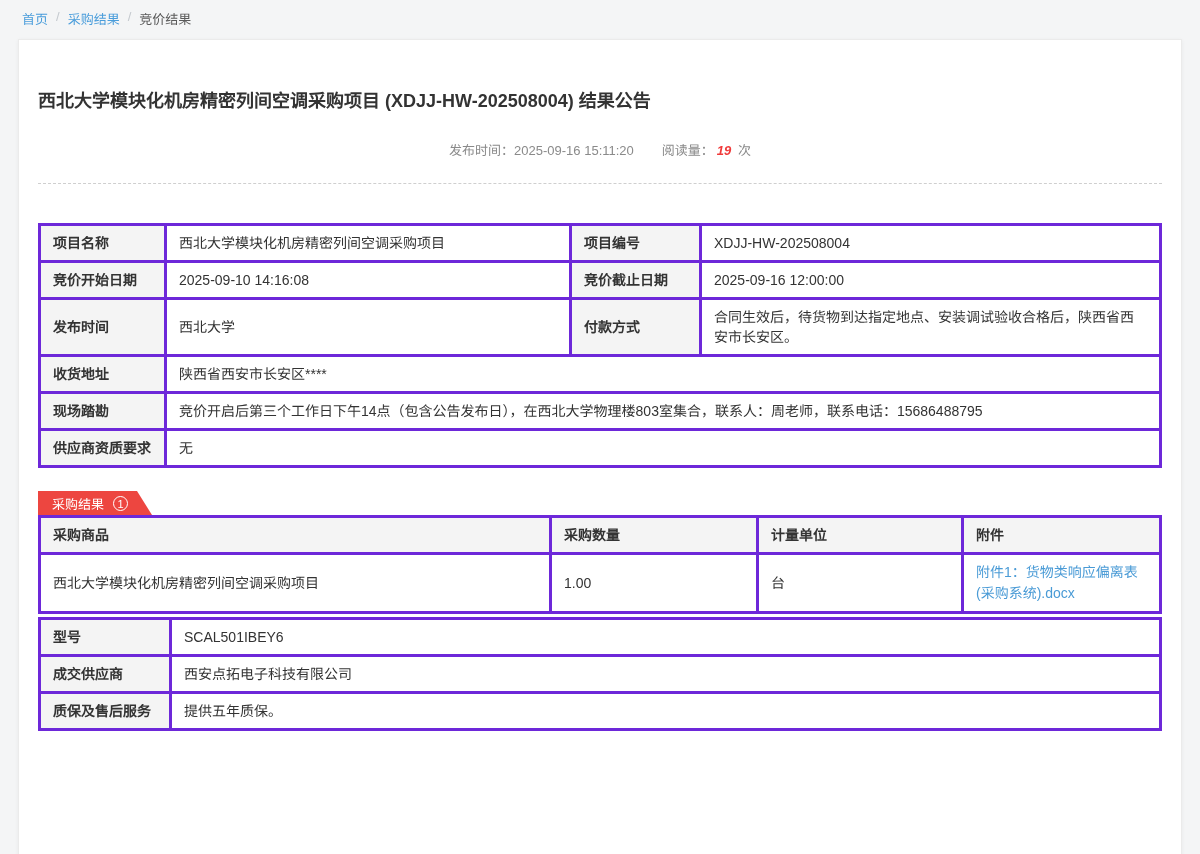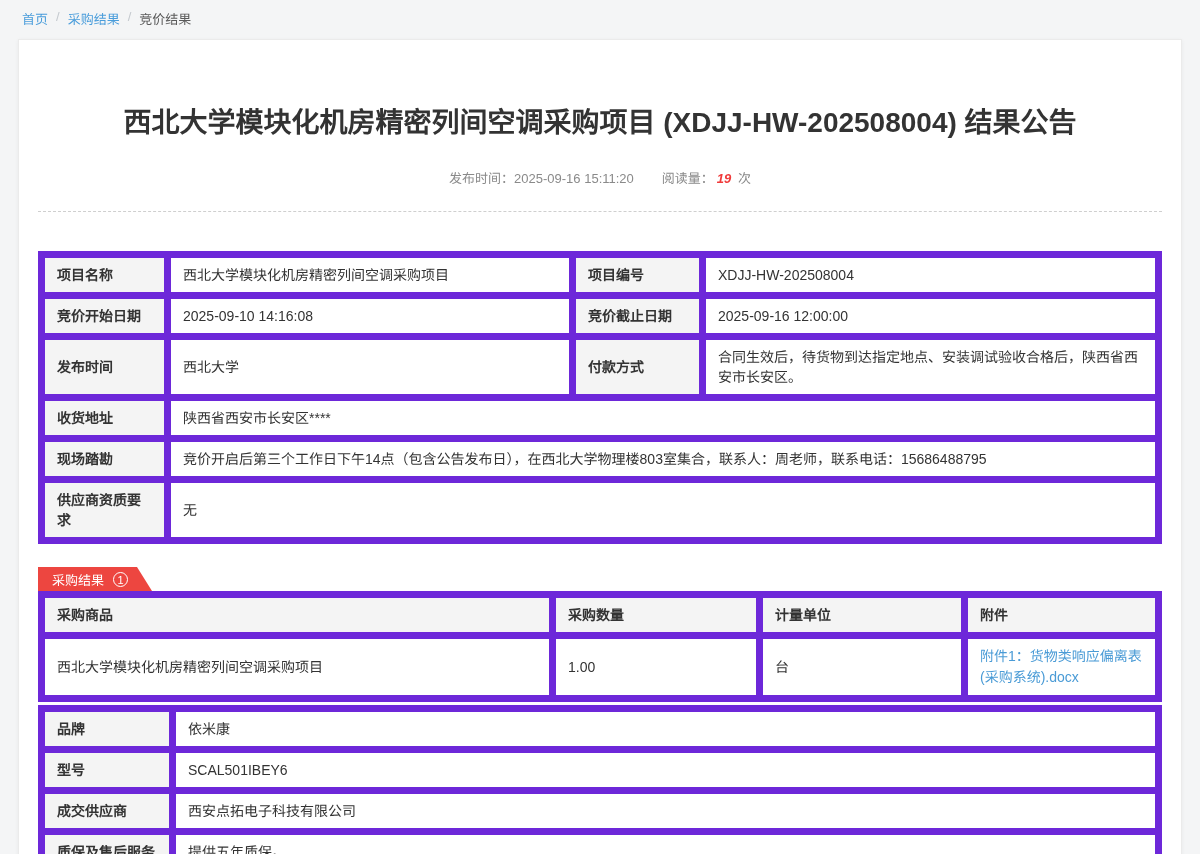--- a/index.html
+++ b/index.html
@@ -31,23 +31,22 @@
   .card{
     width:1164px;
     margin:0 auto;
     height:822px;
     background:#fff;
     border:1px solid #ebebeb;
     box-shadow:0 1px 4px rgba(0,0,0,.05);
     padding:0 19px 20px;
   }
   .article-title{
-    padding-top:60px;
-    text-align:center;
-    font-size:28px;
+    padding-top:46px;
+    font-size:18px;
     font-weight:bold;
     color:#333;
   }
   .article-meta{
     margin-top:28px;
     text-align:center;
     font-size:13px;
     color:#8a8a8a;
   }
   .article-meta .gap{display:inline-block;width:28px;}
@@ -63,21 +62,21 @@
   }
   
   table{
     width:100%;
     border-collapse:collapse;
     table-layout:fixed;
     font-size:14px;
     color:#333;
   }
   td,th{
-    border:7px solid #6d28d9;
+    border:3px solid #6d28d9;
     padding:7px 12px;
     line-height:20px;
     text-align:left;
     vertical-align:middle;
     word-break:break-all;
   }
   td.lbl,th{
     background:#f4f4f4;
     font-weight:bold;
     color:#333;
@@ -214,24 +213,20 @@
     </tbody>
   </table>
 
   <table class="detail-table">
     <colgroup>
         <col style="width:131px">
         <col>
       </colgroup>
     <tbody>
       <tr>
-        <td class="lbl">品牌</td>
-        <td>依米康</td>
-      </tr>
-      <tr>
         <td class="lbl">型号</td>
         <td>SCAL501IBEY6</td>
       </tr>
       <tr>
         <td class="lbl">成交供应商</td>
         <td>西安点拓电子科技有限公司</td>
       </tr>
       <tr>
         <td class="lbl">质保及售后服务</td>
         <td>提供五年质保。</td>

